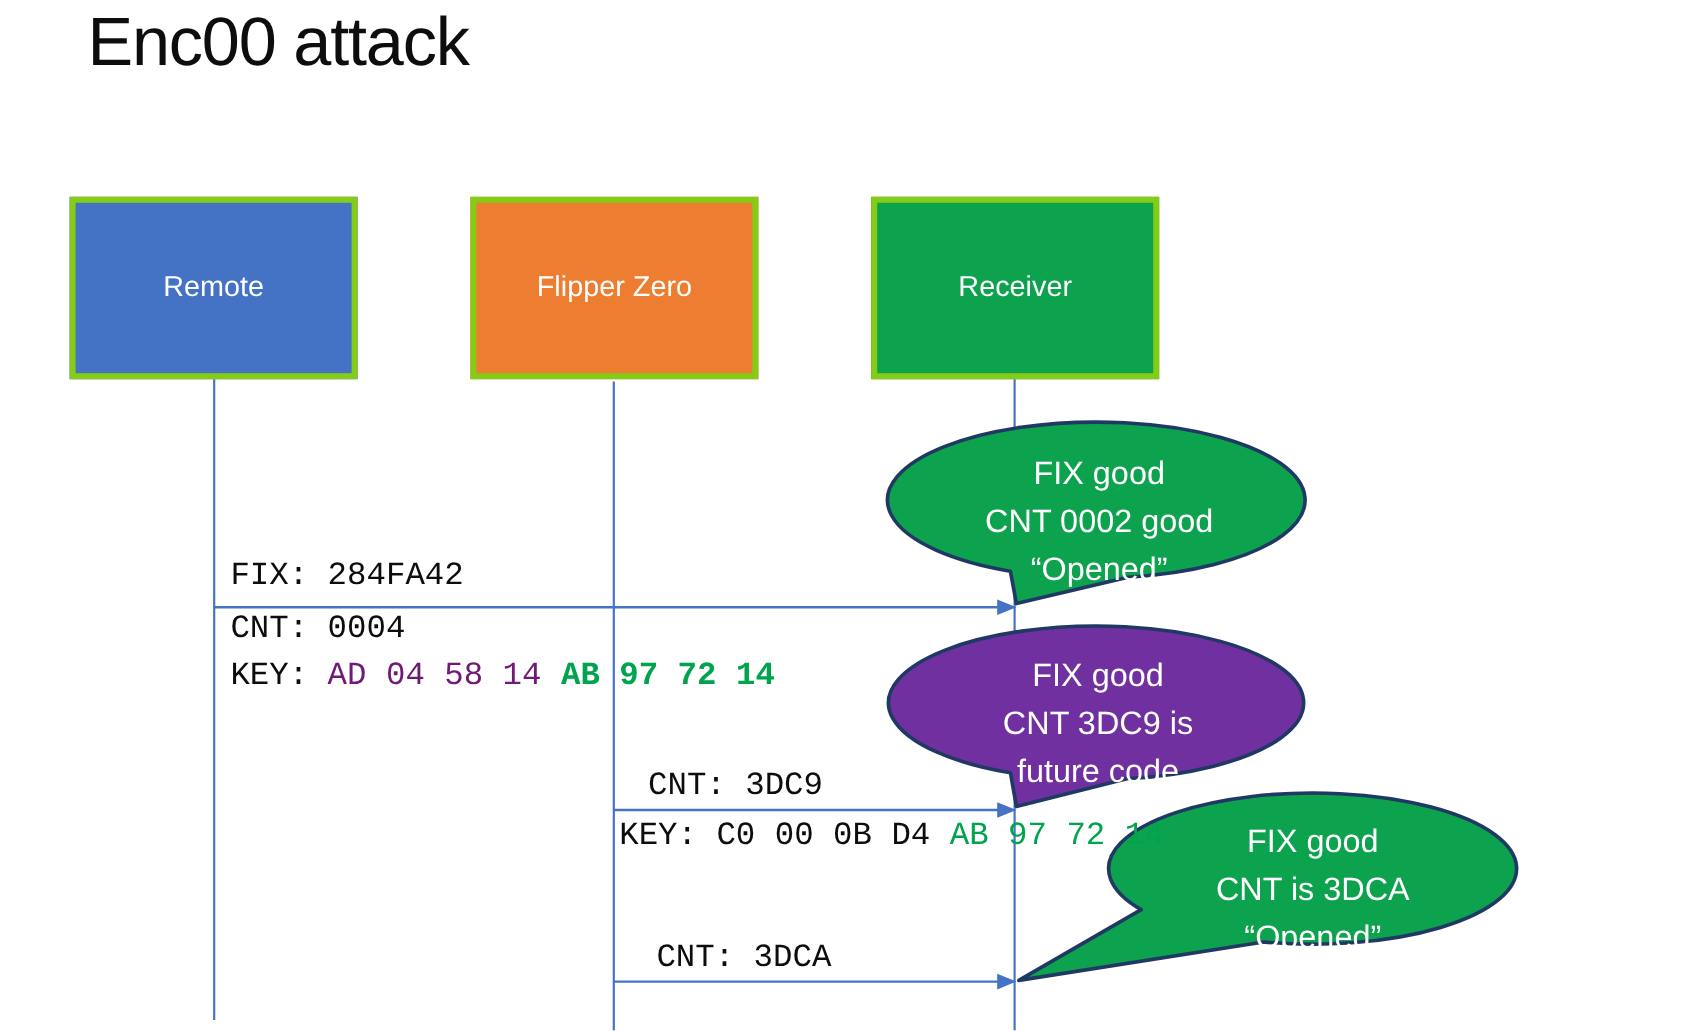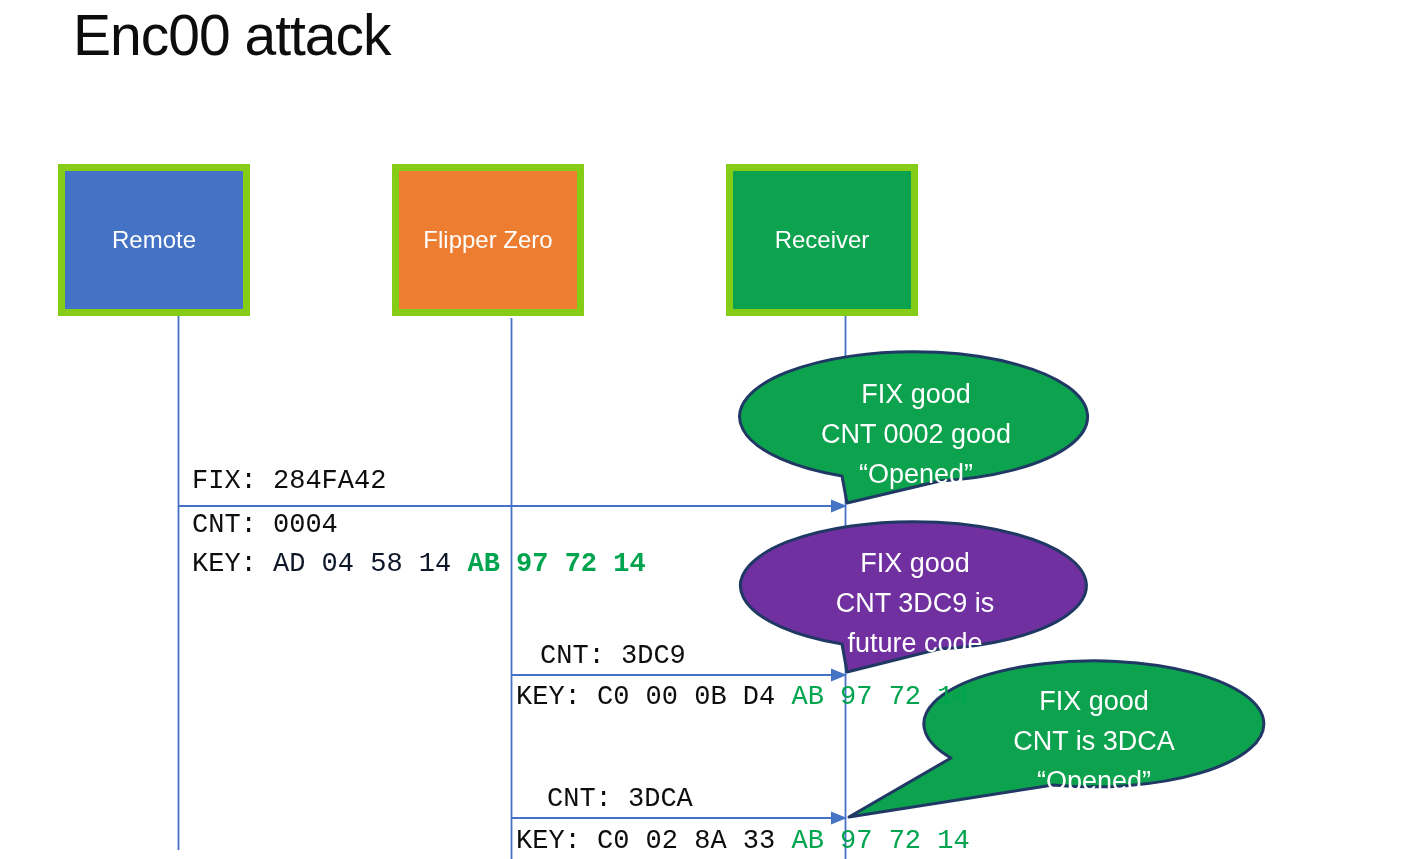--- a/index.html
+++ b/index.html
@@ -1,28 +1,28 @@
 <!DOCTYPE html>
 <html><head>
 <meta charset="utf-8">
 <style>
   html,body{margin:0;padding:0;background:#fff;}
   body{font-family:"Liberation Sans",sans-serif;}
   #slide{position:relative;width:1408px;height:859px;background:#ffffff;overflow:hidden;}
   .title{position:absolute;left:73px;top:0px;font-size:57px;line-height:1.25;color:#0d0d0d;font-weight:400;letter-spacing:-1px;}
-  .actor{position:absolute;top:164px;width:192px;height:152px;border:7px solid #84cc16;box-sizing:border-box;
+  .actor{position:absolute;top:164px;width:240px;height:152px;border:5px solid #84cc16;box-sizing:border-box;
          display:flex;align-items:center;justify-content:center;color:#ffffff;font-size:24px;}
   .svg-layer{position:absolute;left:0;top:0;width:1408px;height:859px;}
   .flow{stroke:#4472c4;fill:none;}
   .lifeline{stroke-width:1.8;}
   .msgline{stroke-width:2;}
   .arrowhead{fill:#4472c4;stroke:none;}
   .bubble{stroke:#1f3864;stroke-width:3;stroke-linejoin:round;}
   .msg{position:absolute;font-size:27px;color:#0d0d0d;white-space:nowrap;font-family:Liberation Mono, monospace;}
-  .key-red{color:#0f172a;text-align:center;}
+  .key-red{color:#701a75;text-align:center;}
   .key-green{color:#00a44e;}
   .bold{font-weight:bold;}
   .callout-text{position:absolute;color:#ffffff;font-size:27px;line-height:40px;text-align:center;margin-top:16px;}
 </style>
 </head>
 <body>
 
 <div id="slide">
 
   <div class="title">Enc00 attack</div>
@@ -58,21 +58,20 @@
   </svg>
 
   <div class="msg" style="left:192px;top:466px;">FIX: 284FA42</div>
   <div class="msg" style="left:192px;top:510px;">CNT: 0004</div>
   <div class="msg" style="left:192px;top:549px;"><span>KEY: </span><span class="key-red">AD 04 58 14 </span><span class="key-green bold">AB 97 72 14</span></div>
 
   <div class="msg" style="left:516px;top:641px;margin-left:24px;">CNT: 3DC9</div>
   <div class="msg" style="left:516px;top:682px;"><span>KEY: </span><span>C0 00 0B D4 </span><span class="key-green">AB 97 72 14</span></div>
 
   <div class="msg" style="left:516px;top:784px;margin-left:31px;">CNT: 3DCA</div>
-  <div class="msg" style="left:516px;top:826px;"><span>KEY: </span><span>C0 02 8A 33 </span><span class="key-green">AB 97 72 14</span></div>
 
   <div class="callout-text" style="left:742px;top:358px;width:348px;">
     <div>FIX good</div>
     <div>CNT 0002 good</div>
     <div>“Opened”</div>
   </div>
   <div class="callout-text" style="left:742px;top:527px;width:346px;">
     <div>FIX good</div>
     <div>CNT 3DC9 is</div>
     <div>future code</div>

